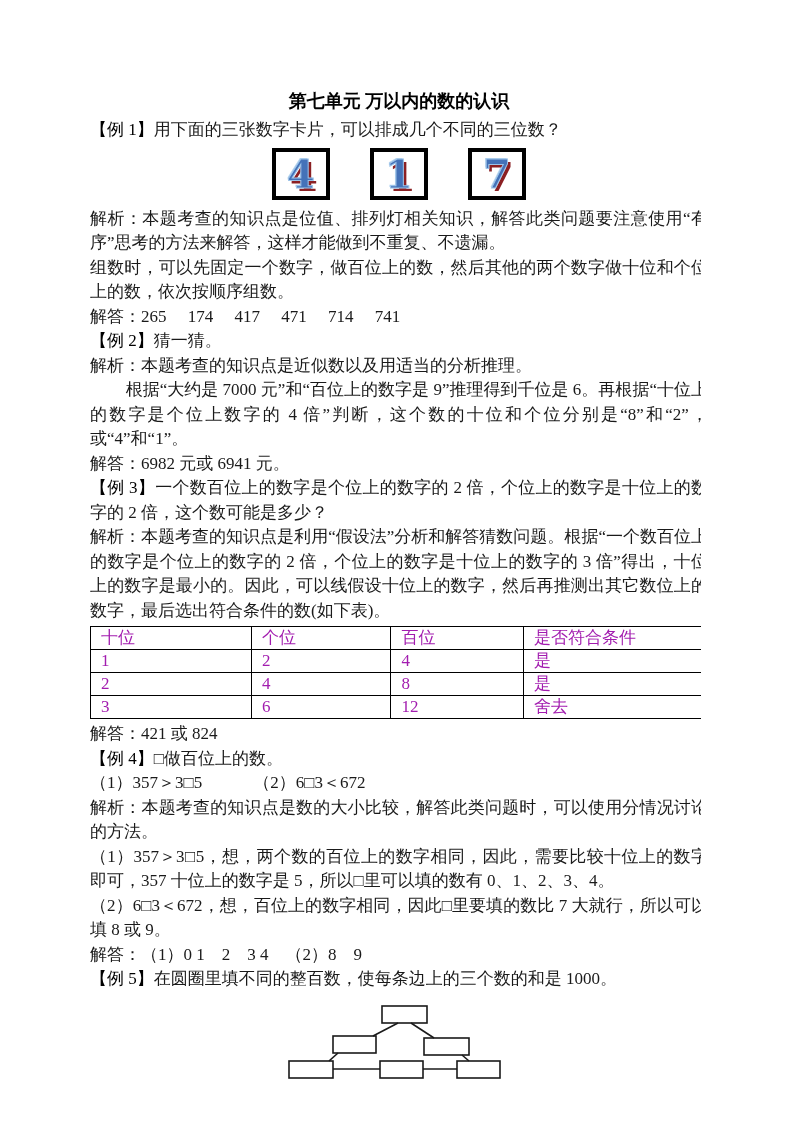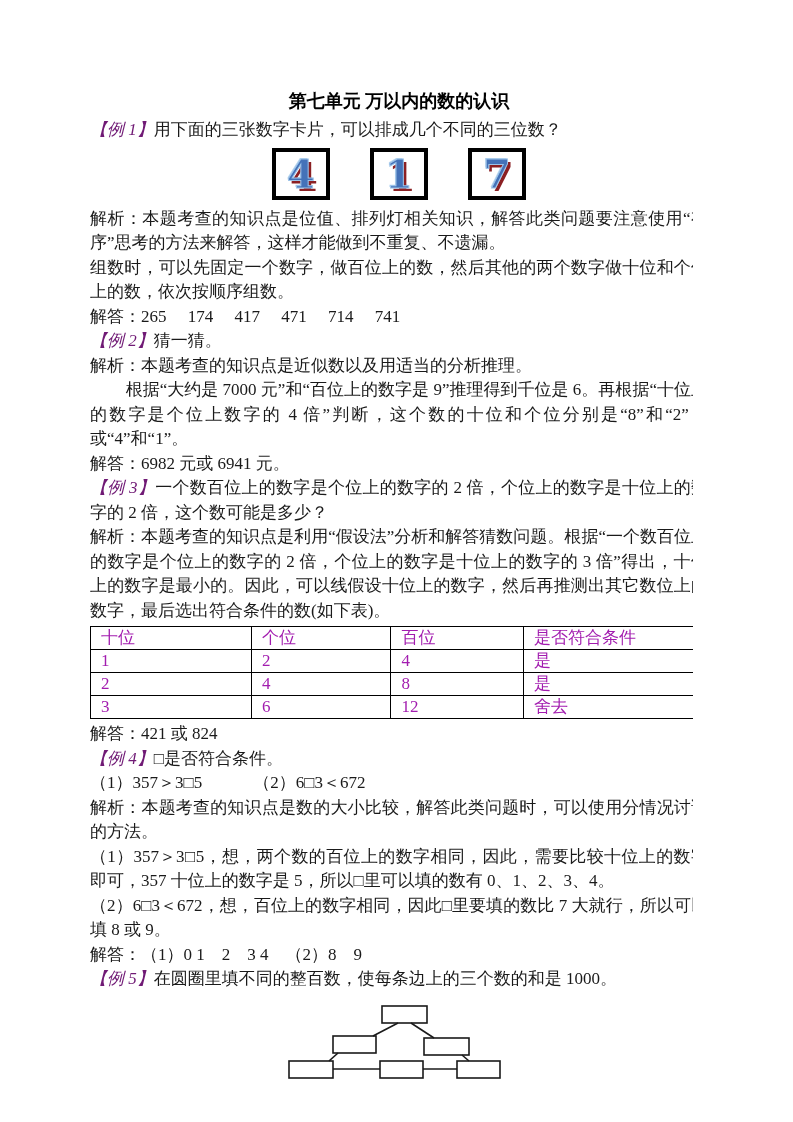--- a/index.html
+++ b/index.html
@@ -3,35 +3,36 @@
 <meta charset="utf-8">
 <style>
   html,body{margin:0;padding:0;background:#ffffff;}
   .page{
     position:relative;
     width:693px;height:1122px;
     background:#ffffff;
     font-family:"Liberation Serif","DejaVu Serif",serif;
     color:#1a1a1a;
     overflow:hidden;
+    padding-left:8px;
   }
   .content{
     position:absolute;left:90px;top:88px;width:618px;
   }
   .doc-title{
     text-align:center;font-weight:bold;font-size:18px;line-height:26px;
     margin:0 0 4px 0;color:#000;
   }
   p.line{
     margin:0;font-size:17px;line-height:24.5px;
     text-align:justify;text-justify:inter-ideograph;
     color:#1a1a1a;
   }
   p.indent{text-indent:2.1em;}
-  .ex-label{color:#701a75;font-style:italic;}
+  .ex-label{color:#000000;}
   
   .cards-row{
     display:flex;justify-content:center;align-items:center;
     gap:40px;margin:5px 0 7px 0;
   }
   .digit-card{
     width:50px;height:44px;
     border:4px solid #000;background:#fff;
     display:flex;align-items:center;justify-content:center;
   }
@@ -123,21 +124,21 @@
           <td>3</td>
           <td>6</td>
           <td>12</td>
           <td>舍去</td>
         </tr>
       </tbody>
     </table>
 
     <p class="line">解答：421 或 824</p>
 
-    <p class="line"><span class="ex-label">【例 4】</span><span>□是否符合条件。</span></p>
+    <p class="line"><span class="ex-label">【例 4】</span><span>□做百位上的数。</span></p>
     <p class="line">（1）357＞3□5　　　（2）6□3＜672</p>
     <p class="line">解析：本题考查的知识点是数的大小比较，解答此类问题时，可以使用分情况讨论的方法。</p>
     <p class="line">（1）357＞3□5，想，两个数的百位上的数字相同，因此，需要比较十位上的数字即可，357 十位上的数字是 5，所以□里可以填的数有 0、1、2、3、4。</p>
     <p class="line">（2）6□3＜672，想，百位上的数字相同，因此□里要填的数比 7 大就行，所以可以填 8 或 9。</p>
     <p class="line">解答：（1）0 1　2　3 4　（2）8　9</p>
 
     <p class="line"><span class="ex-label">【例 5】</span><span>在圆圈里填不同的整百数，使每条边上的三个数的和是 1000。</span></p>
 
     <div class="diagram-wrap">
       <svg width="618" height="96" viewBox="0 0 618 96">

